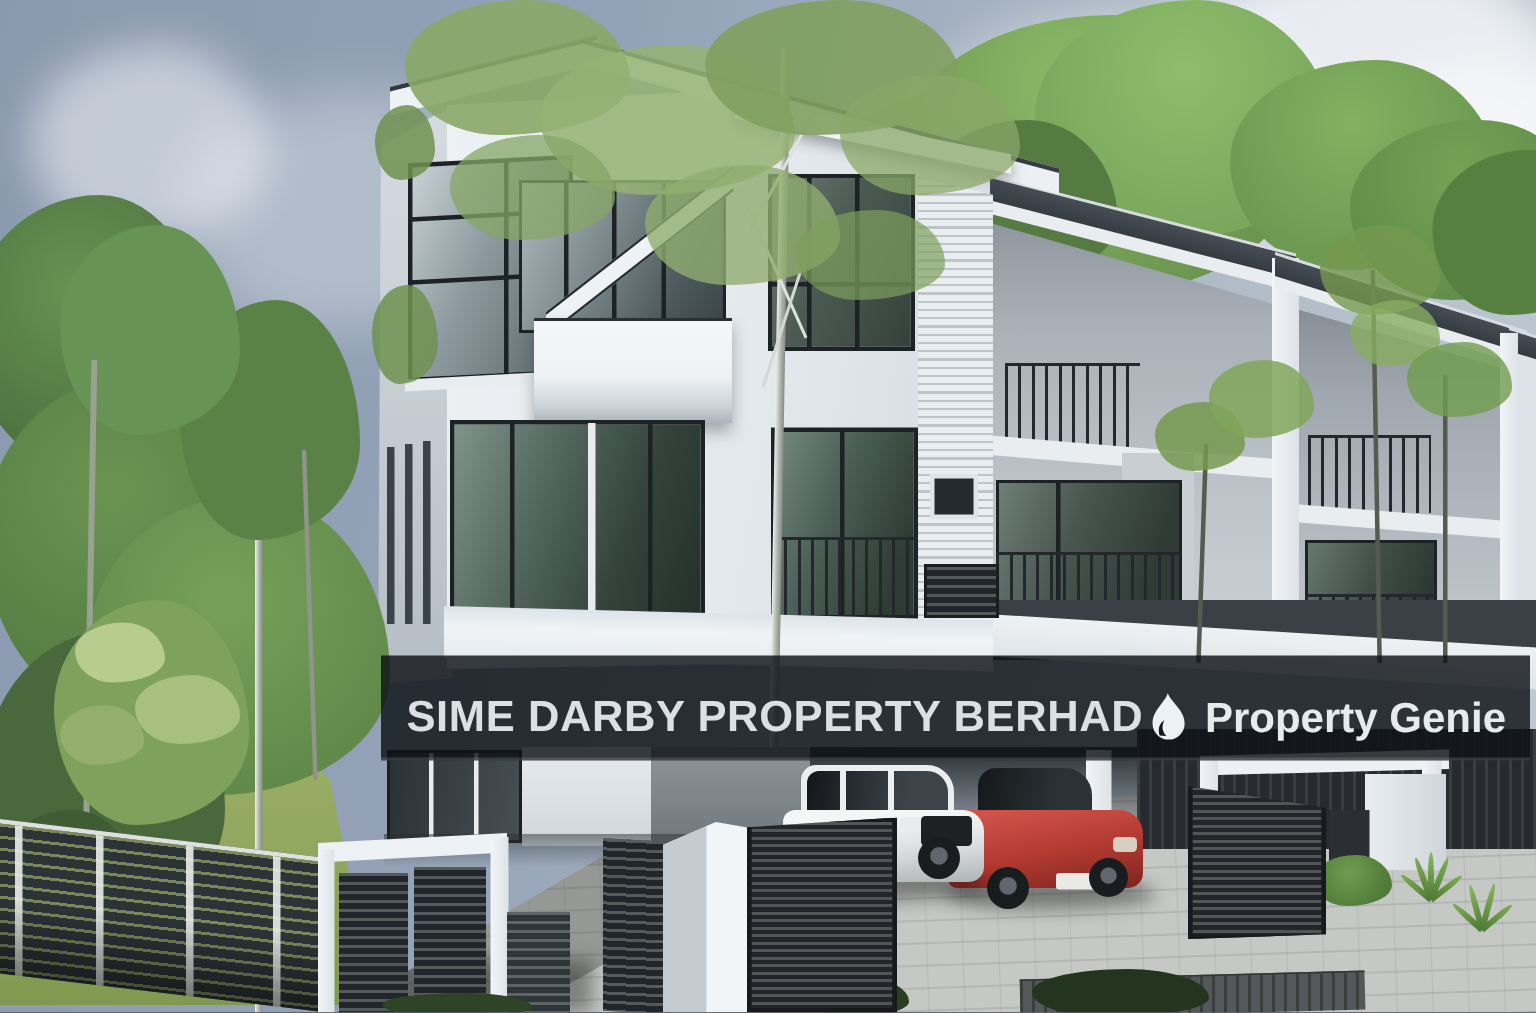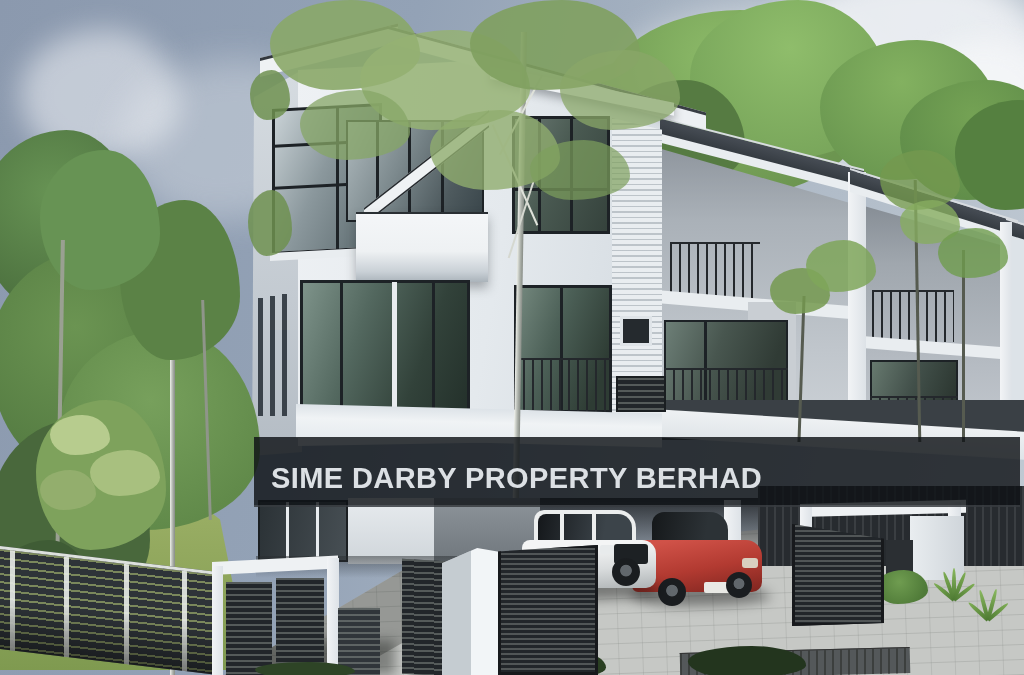--- a/index.html
+++ b/index.html
@@ -305,15 +305,22 @@
 
   <div class="slats" style="left:498px;top:545px;width:100px;height:130px;
        clip-path:polygon(0 5%,100% 0,100% 100%,0 100%);border:3px solid #17191c;box-sizing:border-box;
        background-image:repeating-linear-gradient(180deg,rgba(190,196,190,.3) 0 2px,transparent 2px 5px);"></div>
   <div class="slats" style="left:792px;top:522px;width:92px;height:104px;
        clip-path:polygon(0 2%,100% 16%,100% 97%,0 100%);border:3px solid #17191c;box-sizing:border-box;
        background-image:repeating-linear-gradient(180deg,rgba(190,196,190,.3) 0 2px,transparent 2px 5px);"></div>
 
   <div class="banner">
     <span class="dev">SIME DARBY PROPERTY BERHAD</span>
+    <span class="brand">
+      <svg width="27" height="36" viewBox="0 0 24 32">
+        <path fill="#eef1f3" d="M12 1 C 10 7 3 11 3 19 a 9.5 9.5 0 0 0 19 0 C 22 11 14.5 7 12 1 Z"></path>
+        <path fill="#14171b" d="M7.2 26 C 6 22 7 19 10 17 C 8 21 9 24 11.2 26.4 Z"></path>
+      </svg>
+      <span class="brandname">Property Genie</span>
+    </span>
   </div>
 
 </div>
 
 </body></html>

